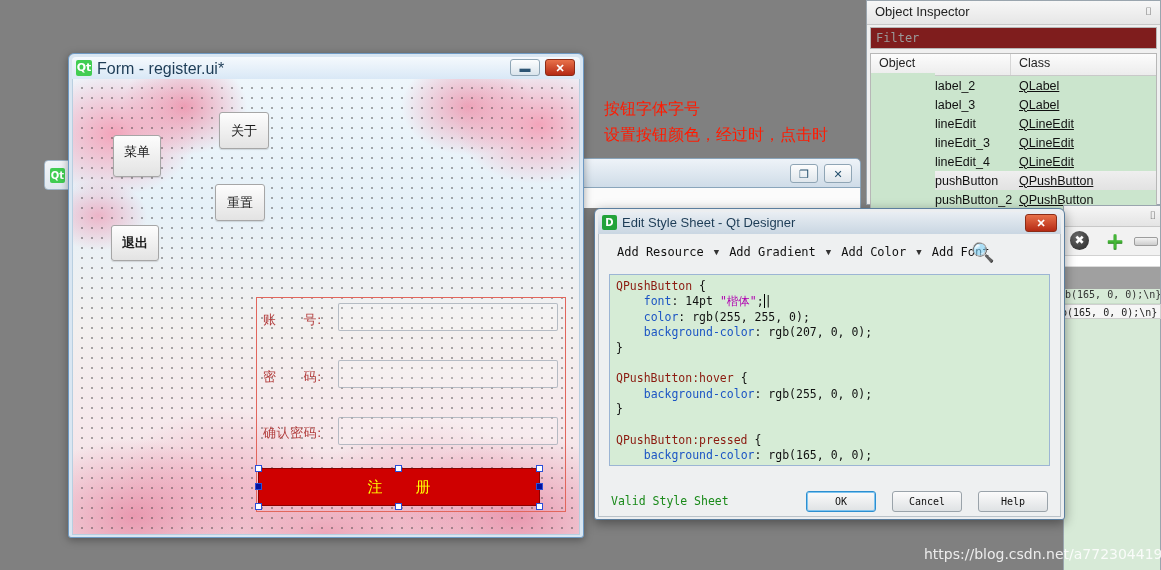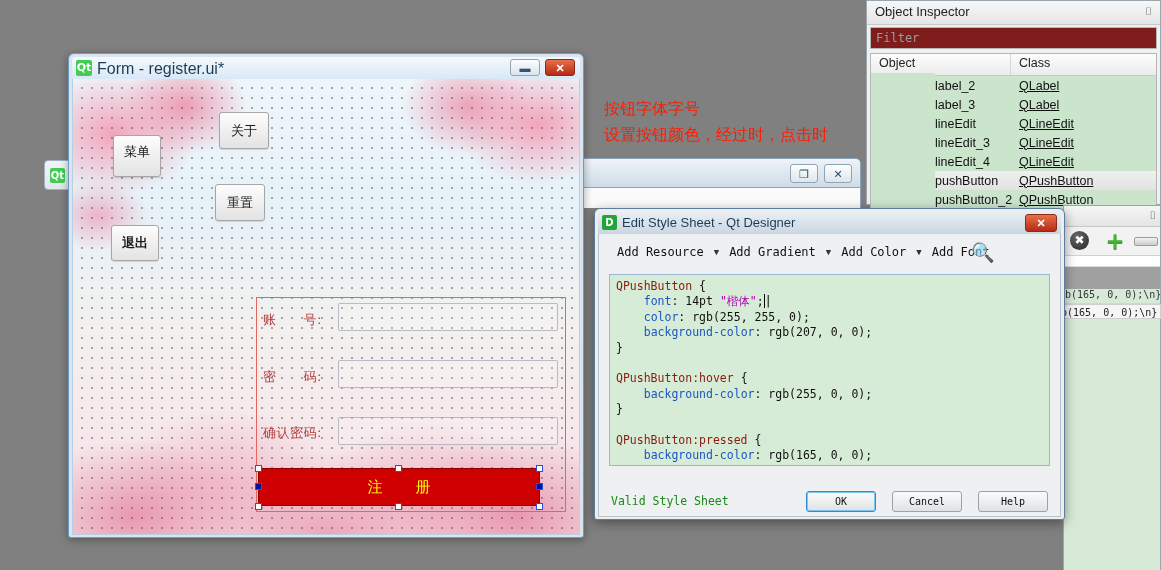--- a/index.html
+++ b/index.html
@@ -483,14 +483,15 @@
       <div class="ss-btn" id="ss-cancel">Cancel</div>
       <div class="ss-btn" id="ss-help">Help</div>
     </div>
   </div>
 
   <div class="abs" id="annotation">
     <div>按钮字体字号</div>
     <div>设置按钮颜色，经过时，点击时</div>
   </div>
 
+  <div class="abs" id="watermark">https://blog.csdn.net/a772304419</div>
 
 </div>
 
 </body></html>

